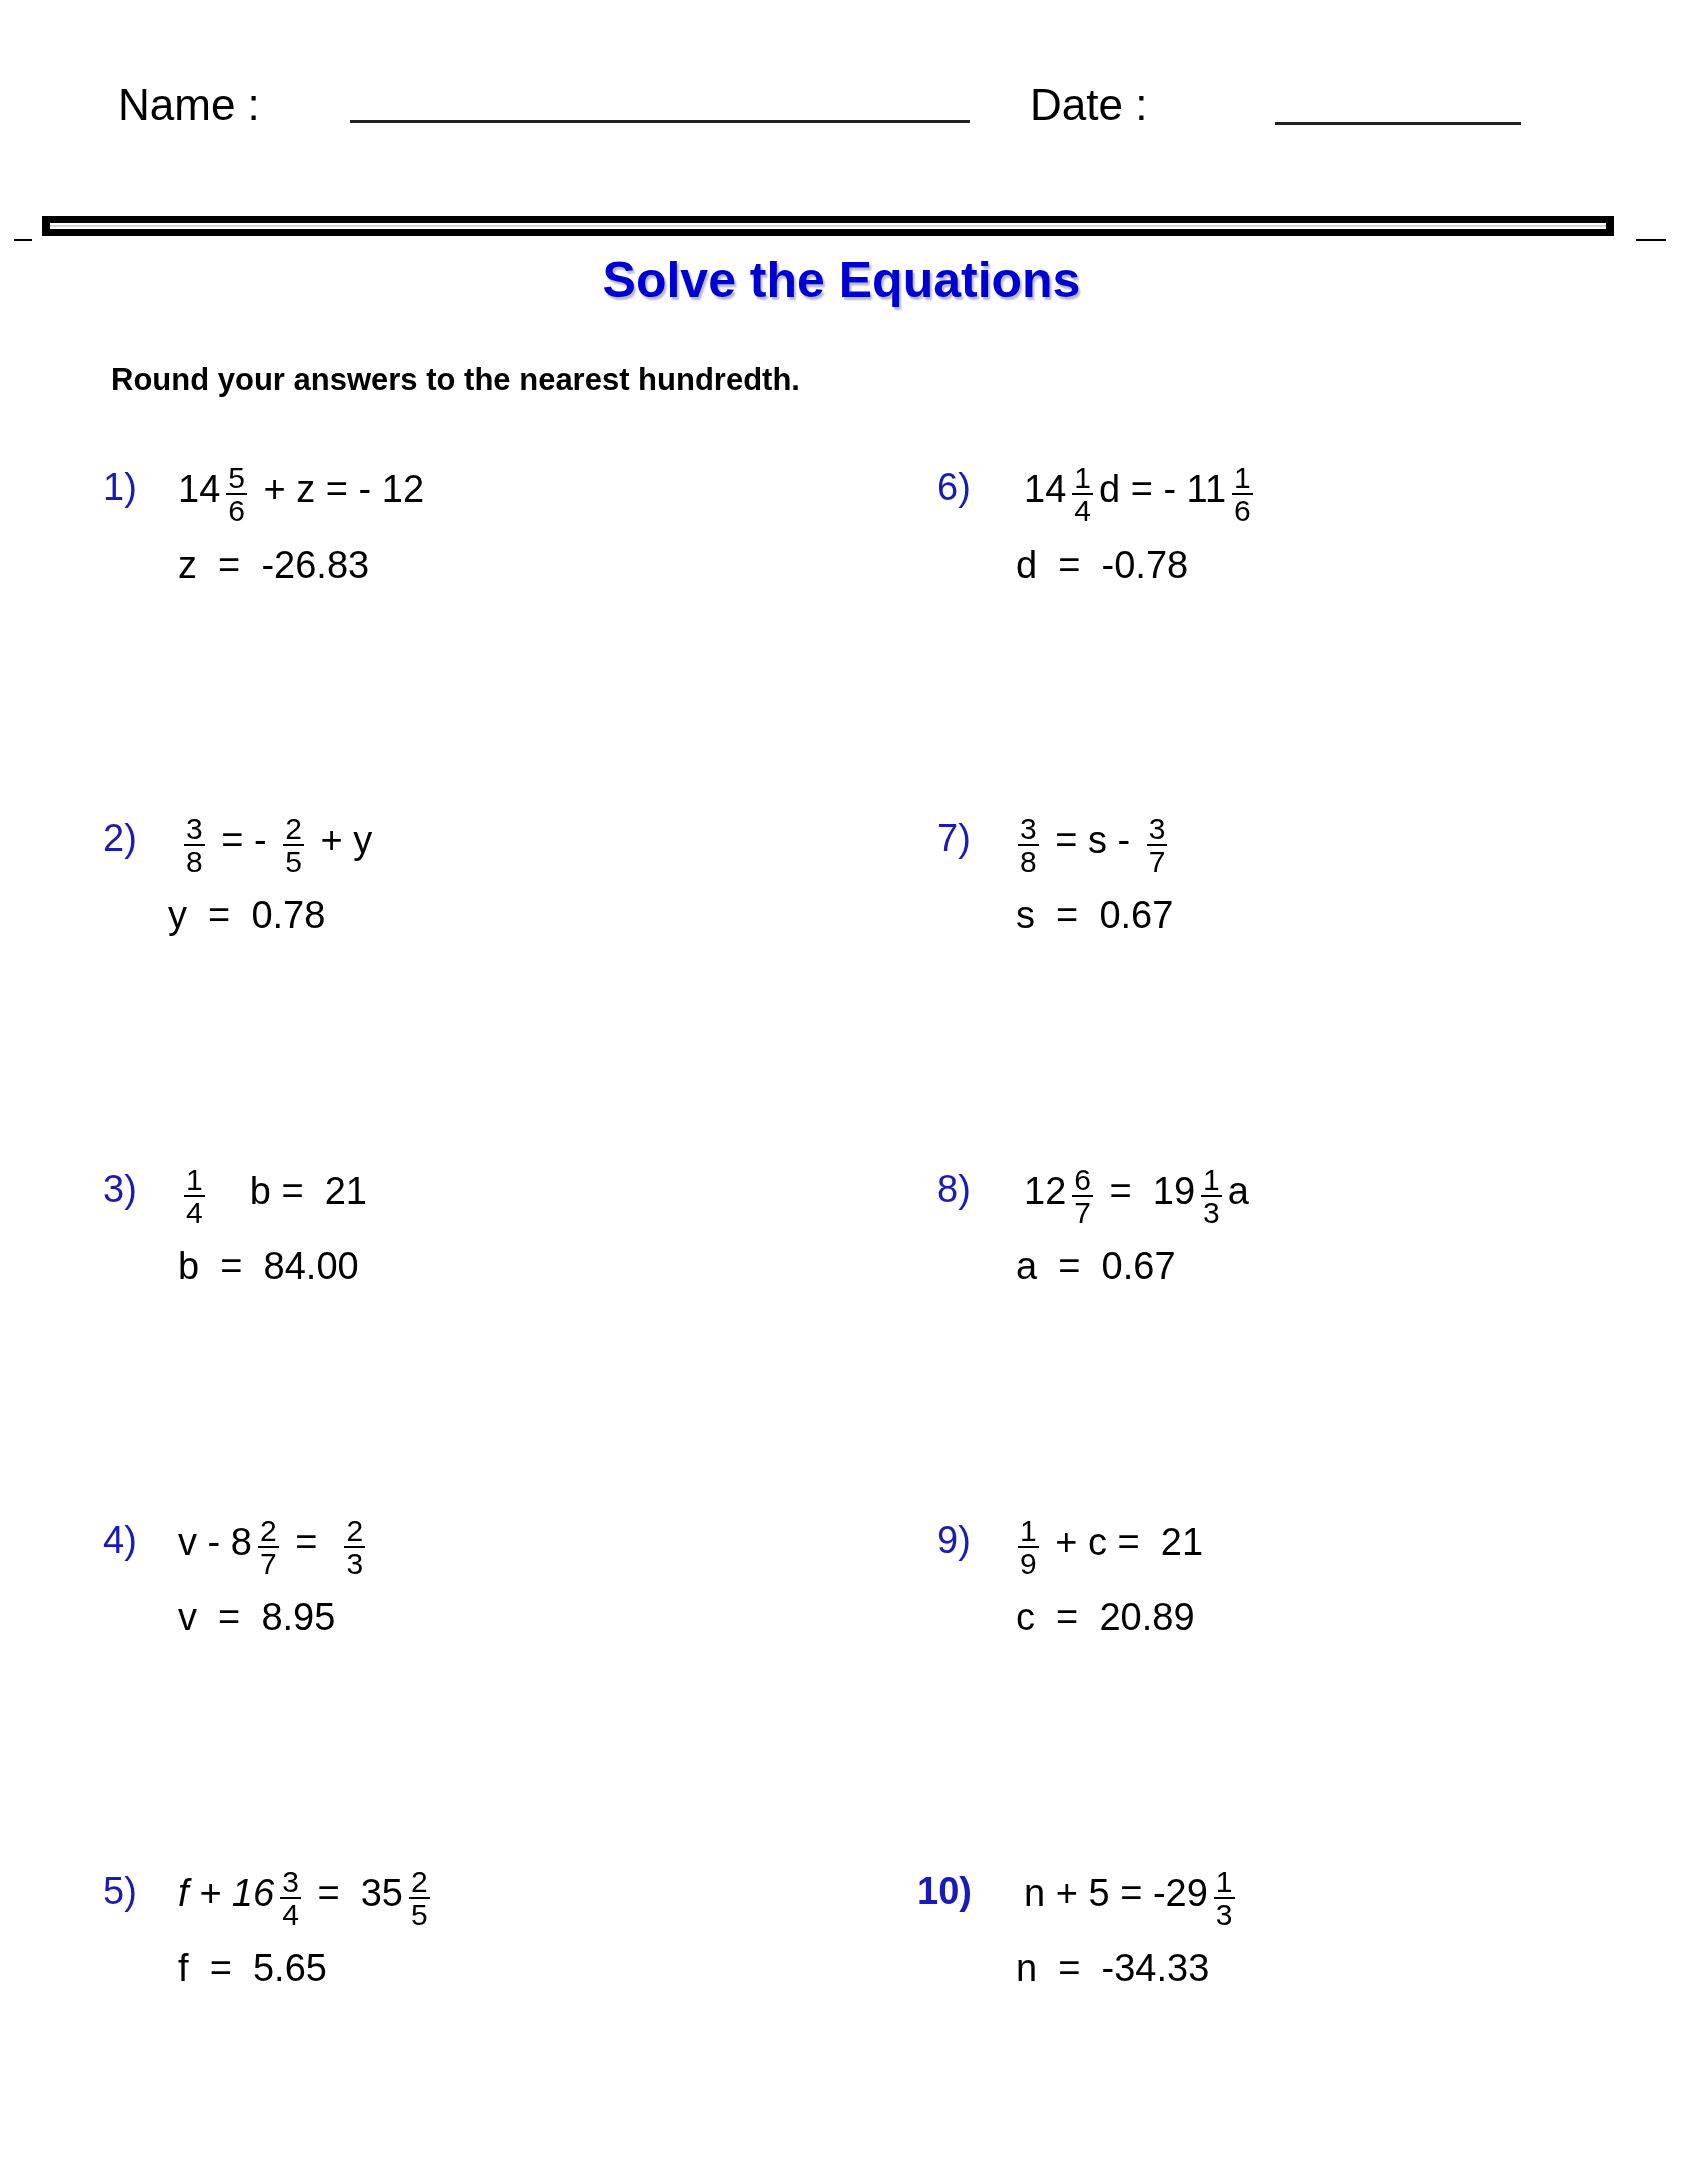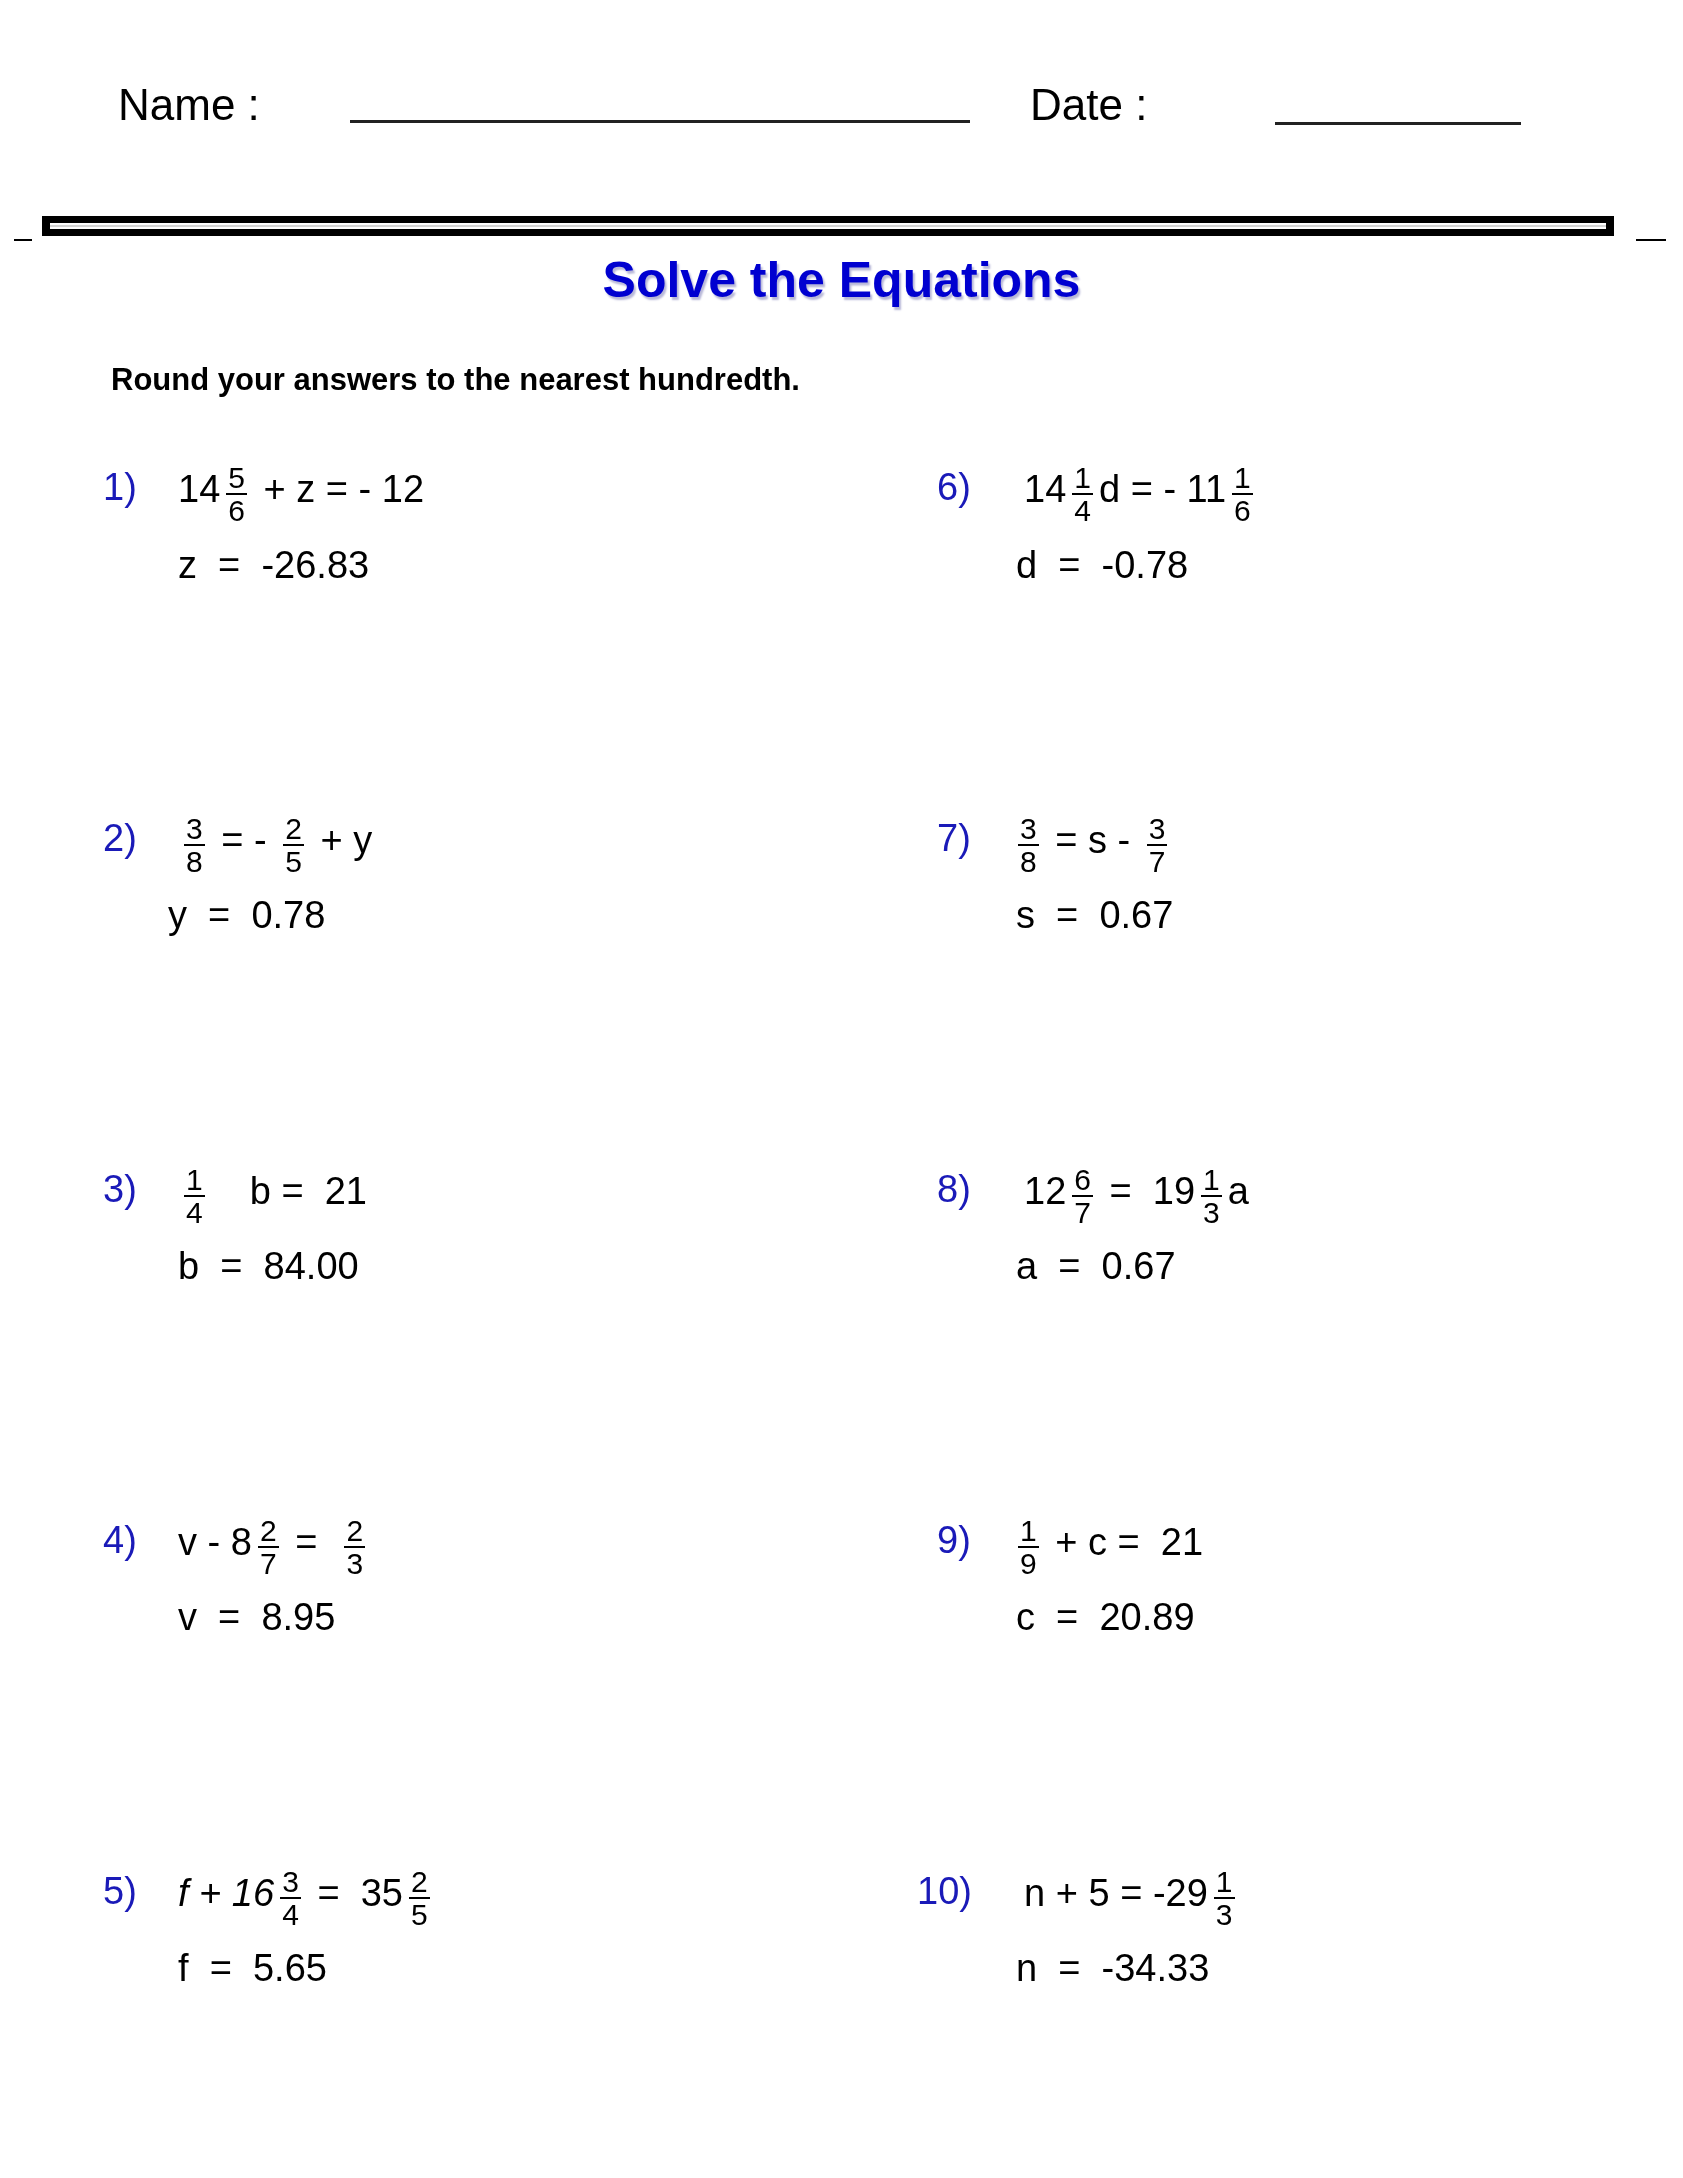--- a/index.html
+++ b/index.html
@@ -145,21 +145,21 @@
     <div class="ans" style="left: 1016px; top: 1246px;">a  =  0.67</div>
     <div class="prob-num" style="left: 937px; top: 1520px;">9)</div>
     <div class="eq" style="left: 1012px; top: 1508px; height: 67px;">
       <span class="frac">
         <span class="num">1</span>
         <span class="den">9</span>
       </span>
       <span class="t" style="white-space: pre;"> + c =  21</span>
     </div>
     <div class="ans" style="left: 1016px; top: 1597px;">c  =  20.89</div>
-    <div class="prob-num" style="left: 917px; top: 1871px;">10)</div>
+    <div class="prob-num" style="left: 917px; top: 1871px; font-weight: bold;">10)</div>
     <div class="eq" style="left: 1024px; top: 1859px; height: 67px;">
       <span class="t" style="white-space: pre;">n + 5 = -29</span>
       <span class="frac">
         <span class="num">1</span>
         <span class="den">3</span>
       </span>
     </div>
     <div class="ans" style="left: 1016px; top: 1948px;">n  =  -34.33</div>
   </div>
 

